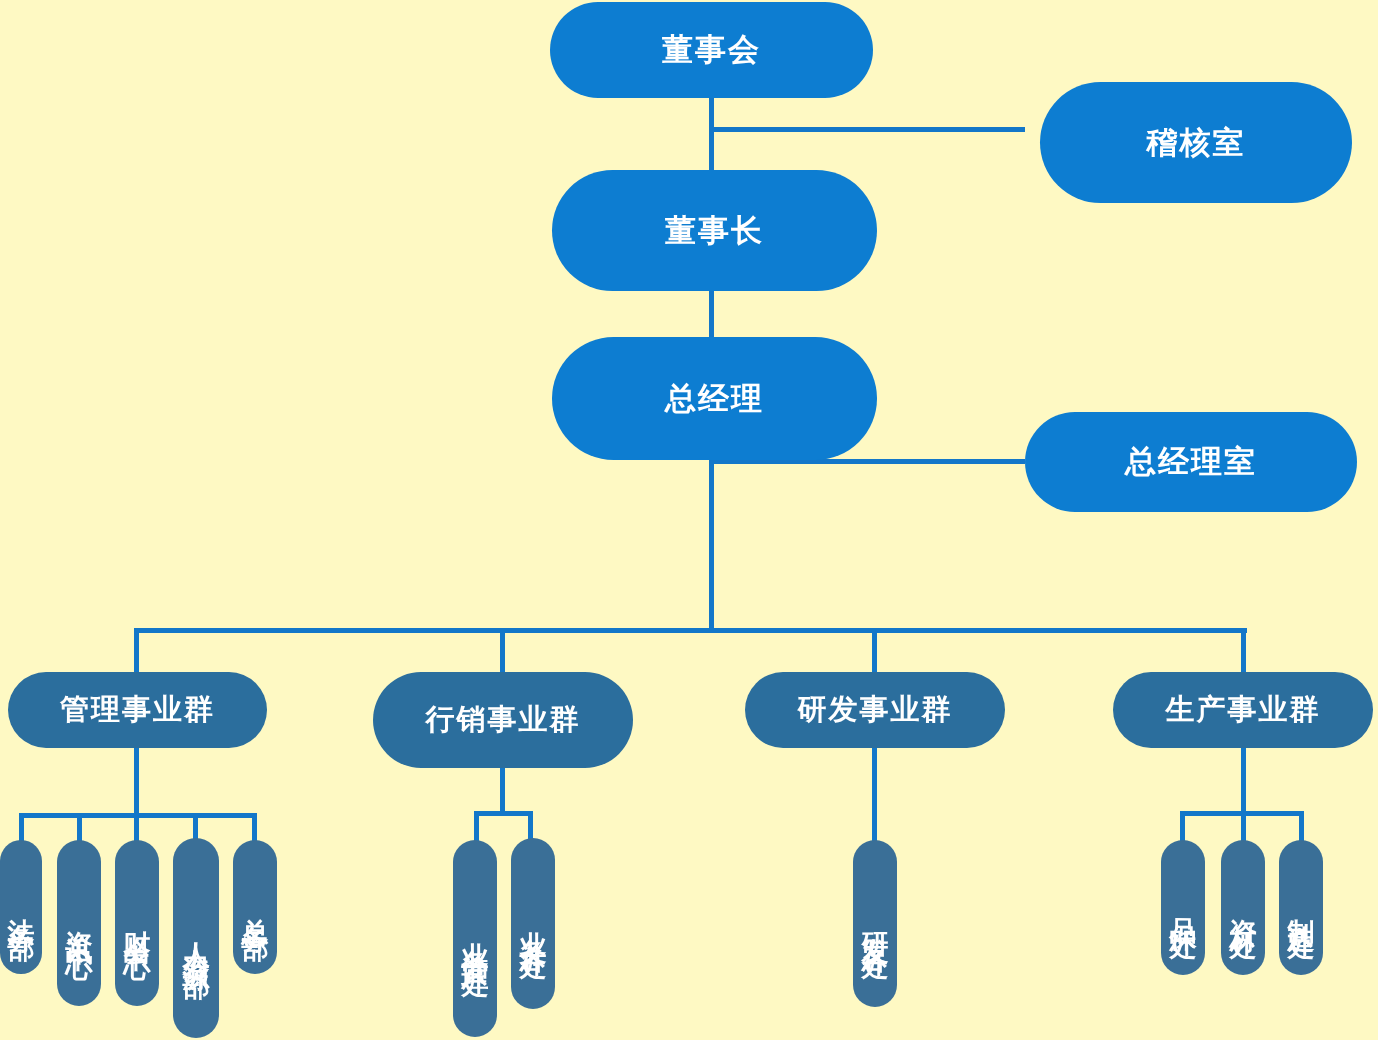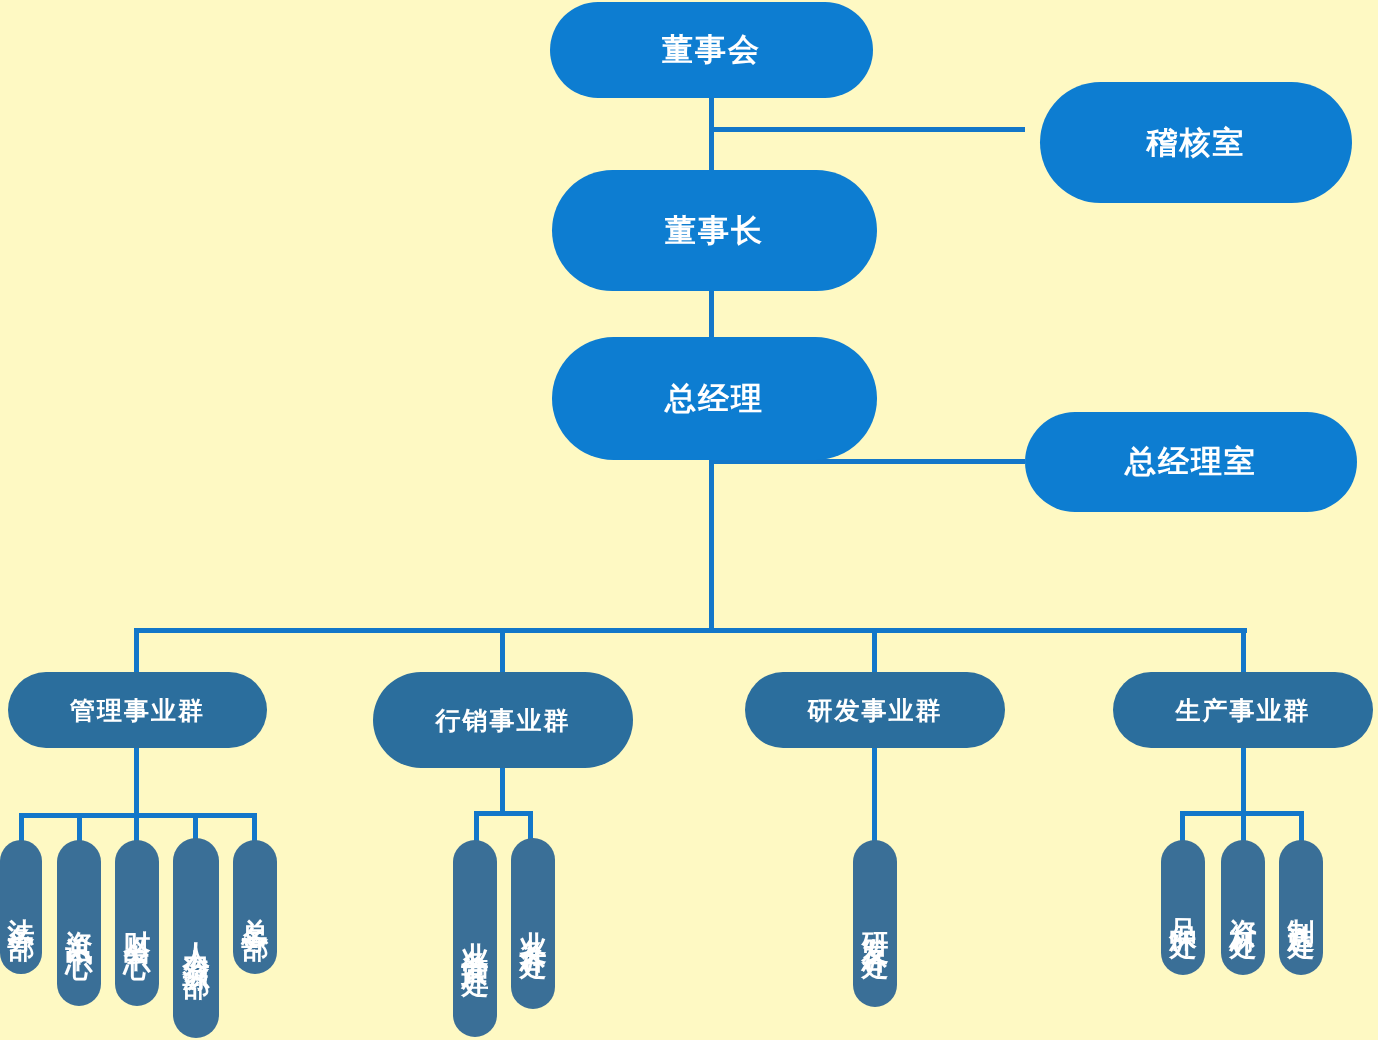--- a/index.html
+++ b/index.html
@@ -13,21 +13,21 @@
   .pill{
     position:absolute;
     display:flex;align-items:center;justify-content:center;
     color:#ffffff;font-weight:bold;
     border-radius:999px;
     text-align:center;
     letter-spacing:2px;
     box-sizing:border-box;
   }
   .lvl1{background:#0d7dd1;font-size:31px;}
-  .lvl2{background:#2b6e9d;font-size:25px;}
+  .lvl2{background:#2b6e9d;font-size:29px;}
   .leaf{
     background:#3a6f97;
     font-size:27px;
     writing-mode:vertical-rl;
     text-orientation:upright;
     letter-spacing:7px;
     border-radius:24px;
   }
   .line{position:absolute;background:#1377c9;}
 </style>

